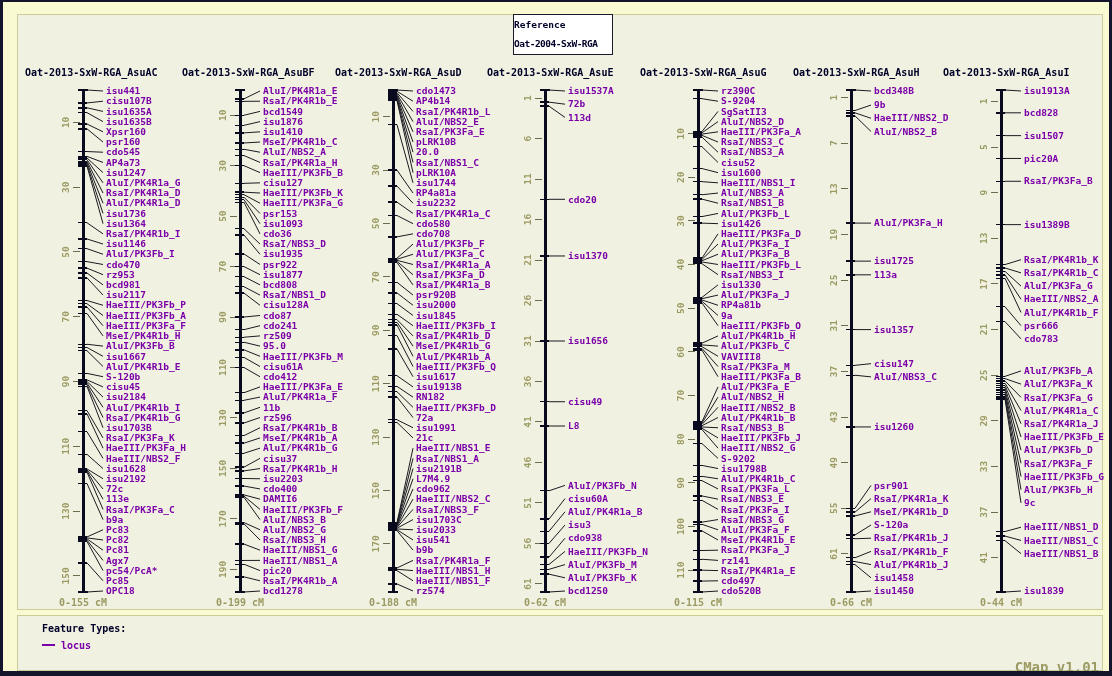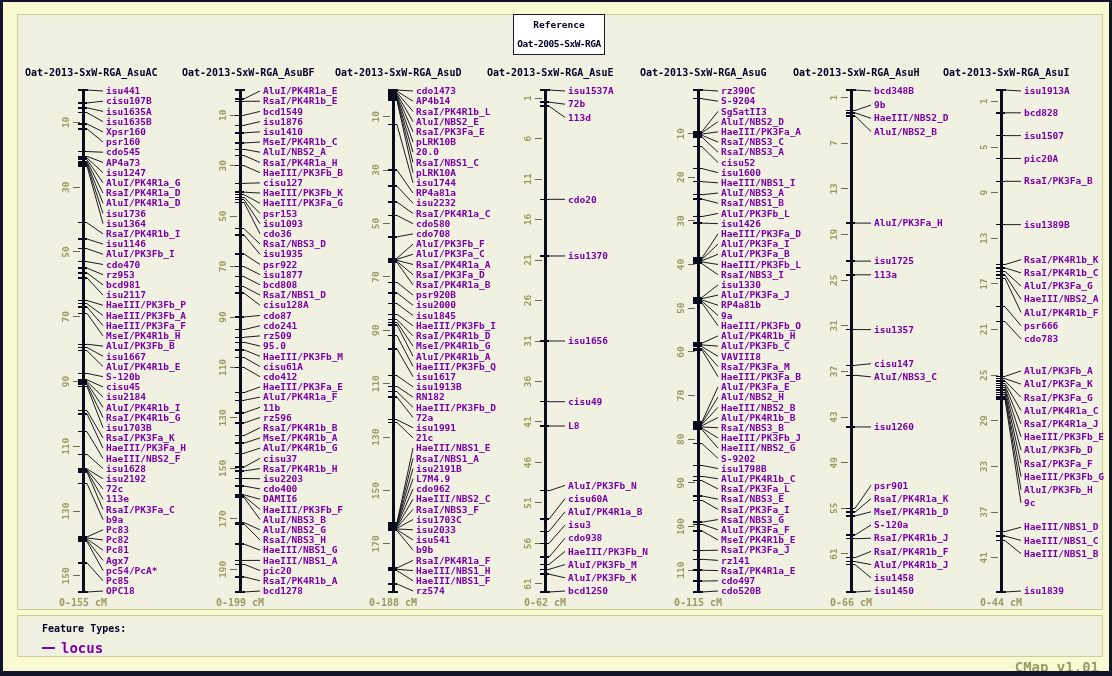--- a/index.html
+++ b/index.html
@@ -8,37 +8,37 @@
     background:#FAFAD2;
     border-style:solid; border-color:#14142a; border-width:2px 3px 5px 3px;
     font-family:"DejaVu Sans Mono", monospace;
     overflow:hidden;
   }
   .map-panel{
     position:absolute; left:14px; top:12px; width:1086px; height:596px;
     background:#F1F1E1; border:1px solid #CCCC99; box-sizing:border-box;
   }
   .legend-panel{
-    position:absolute; left:14px; top:613px; width:1086px; height:42px;
+    position:absolute; left:14px; top:613px; width:1086px; height:56px;
     background:#F1F1E1; border:1px solid #CCCC99; box-sizing:border-box;padding-left:35px;
   }
   #map-svg{position:absolute; left:0; top:0;}
   .ref-box{
-    position:absolute; left:510px; top:12px; width:92px; height:41px;
+    position:absolute; left:510px; top:12px; width:100px; height:41px;
     background:#FFFFFF; border:1px solid #1a1a2e; box-sizing:border-box;
-    text-align:center; color:#000028; font-size:9.5px; font-weight:bold;
+    color:#000028; font-size:9.5px; font-weight:bold;
   }
   .ref-box .ref-title{margin-top:4px;}
   .ref-box .ref-mapset{margin-top:8px; letter-spacing:-0.5px;}
   .legend-title{
     position:absolute; left:24px; top:7px; color:#000028;
     font-size:10px; font-weight:bold;
   }
   .legend-item{
-    position:absolute; left:24px; top:23px; font-size:14px; font-weight:bold;
+    position:absolute; left:24px; top:23px; font-size:10px; font-weight:bold;
   }
   .legend-dash{
     display:inline-block; width:13px; height:2px; margin-right:6px;
     vertical-align:middle; background:#7A00A8;
   }
   .legend-item .legend-label{color:#7A00A8; vertical-align:middle;}
   .version{
     position:absolute; right:10px; top:657px; color:#9A9A62;
     font-size:14px; font-weight:bold;
   }
@@ -1039,21 +1039,21 @@
         <line x1="1002" y1="538.6590909090909" x2="1018" y2="551.6136363636365" stroke="#1A1A22" stroke-width="1"></line>
         <text x="1021" y="554.8136363636365" class="t-locus">HaeIII/NBS1_B</text>
         <line x1="993" y1="590" x2="1002" y2="590" stroke="#0A0A1E" stroke-width="1.4" shape-rendering="crispEdges"></line>
         <line x1="1002" y1="590" x2="1018" y2="589" stroke="#1A1A22" stroke-width="1"></line>
         <text x="1021" y="592.2" class="t-locus">isu1839</text>
         <text x="998" y="604" class="t-range" text-anchor="middle">0-44 cM</text>
       </g>
     </svg>
   <div class="ref-box">
     <div class="ref-title">Reference</div>
-    <div class="ref-mapset">Oat-2005-SxW-RGA</div>
+    <div class="ref-mapset">Oat-2004-SxW-RGA</div>
   </div>
   <div class="legend-panel">
     <div class="legend-title">Feature Types:</div>
     <div class="legend-item">
       <span class="legend-dash" style="background: rgb(122, 0, 168);"></span><span class="legend-label" style="color: rgb(122, 0, 168);">locus</span>
     </div>
   </div>
   <div class="version">CMap v1.01</div>
 </div>
 

